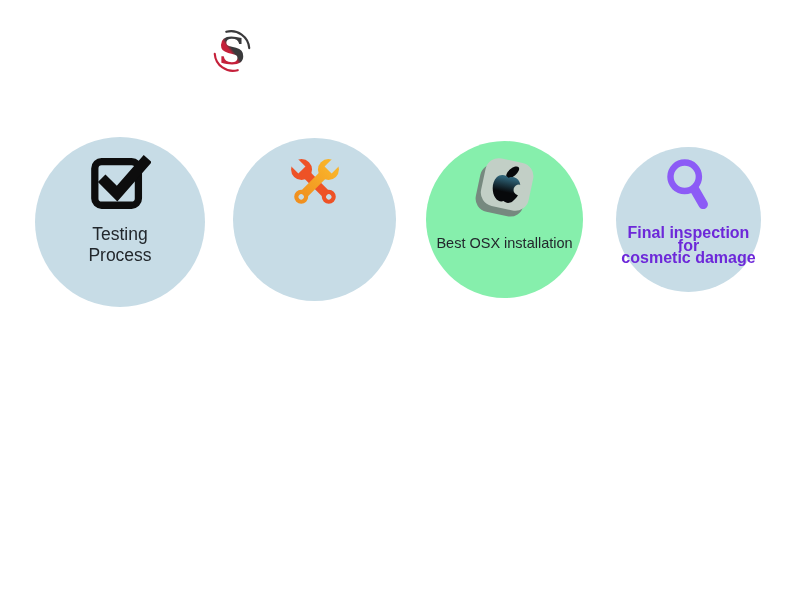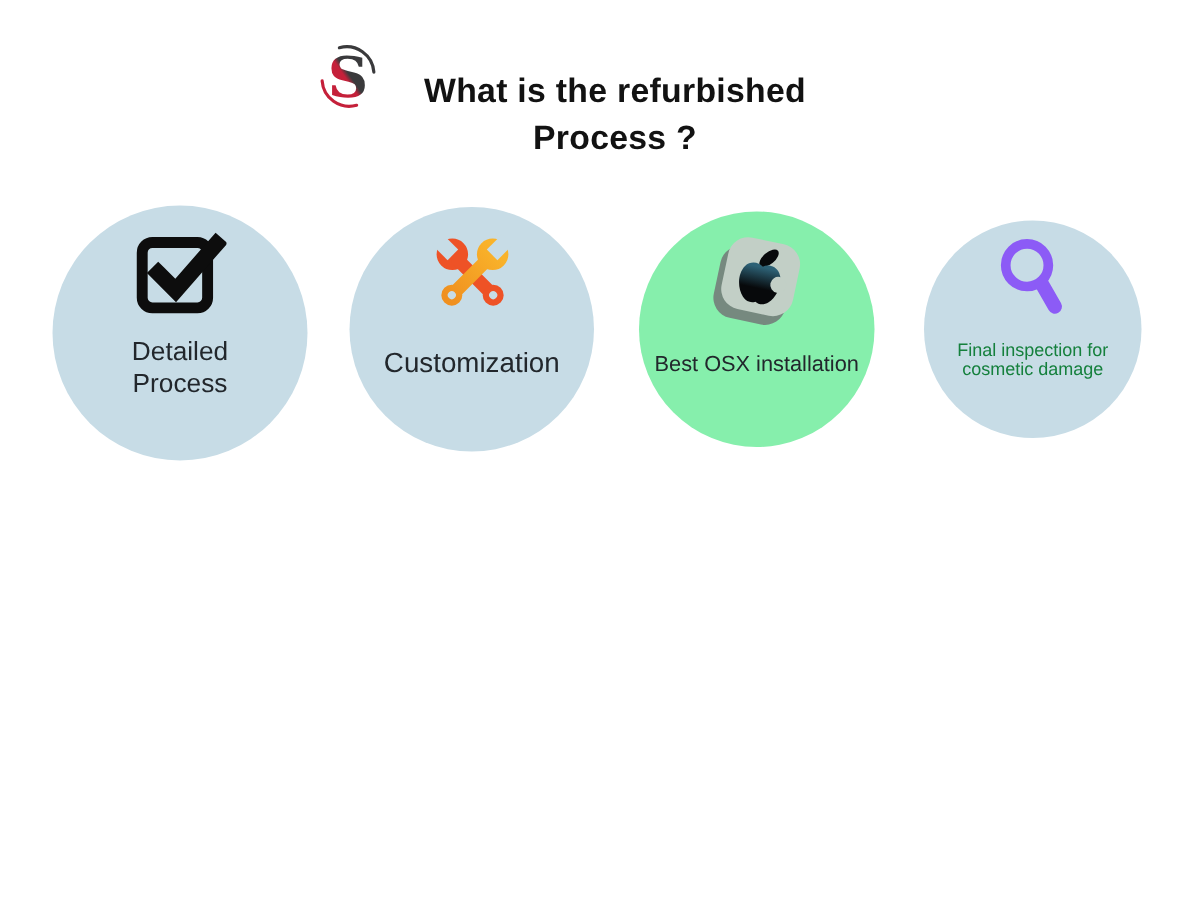--- a/index.html
+++ b/index.html
@@ -33,54 +33,50 @@
   .step-0 .icon-wrap{margin-top:14px;height:62px;}
   .step-1 .icon-wrap{margin-top:13px;height:64px;}
   .step-2 .icon-wrap{margin-top:6px;height:76px;}
   .step-3 .icon-wrap{margin-top:11px;height:60px;}
 
   .step .label{color:#22272c;}
   .step .label span{display:block;}
   .step-0 .label{margin-top:11px;font-size:17.5px;line-height:21px;}
   .step-1 .label{margin-top:16px;font-size:18.5px;line-height:21px;}
   .step-2 .label{margin-top:12px;font-size:14.5px;line-height:17px;}
-  .step-3 .label{margin-top:9px;font-size:12px;line-height:12.5px;font-weight:400;color:#15803d;}
+  .step-3 .label{margin-top:9px;font-size:16px;line-height:12.5px;font-weight:700;color:#6d28d9;}
 </style>
 </head>
 <body>
 
 <div class="canvas">
 
   <svg class="logo" viewBox="0 0 48 48" aria-hidden="true">
     <defs>
       <linearGradient id="lg" x1="0.9" y1="0.05" x2="0.1" y2="0.95">
         <stop offset="0.46" stop-color="#3a3a3c"></stop>
         <stop offset="0.54" stop-color="#c5203a"></stop>
       </linearGradient>
     </defs>
     <circle cx="24" cy="24" r="23.5" fill="#ffffff"></circle>
     <path d="M6,27 A 19 19 0 0 0 30,44" fill="none" stroke-width="2.2" stroke-linecap="round" stroke="#c5203a"></path>
     <path d="M42,21 A 19 19 0 0 0 18,4" fill="none" stroke-width="2.2" stroke-linecap="round" stroke="#3a3a3c"></path>
     <text x="24" y="38" text-anchor="middle" font-family="'DejaVu Serif', serif" font-size="39" font-weight="bold" fill="url(#lg)">S</text>
   </svg>
 
-  <h1 class="title">
-    <span>What is the refurbished</span>
-    <span>Process ?</span>
-  </h1>
 
   <div class="step step-0" style="background-color: rgb(199, 220, 230);">
     <div class="icon-wrap">
       <svg viewBox="0 0 64 64" width="62" height="62" aria-hidden="true">
         <rect x="6" y="11" width="45" height="45" rx="7" fill="none" stroke-width="7.5" stroke="#0d0d0d"></rect>
         <path d="M17,32 L29,44 L57,12" fill="none" stroke-width="11" stroke-linecap="square" stroke-linejoin="miter" stroke="#0d0d0d"></path>
       </svg>
     </div>
     <div class="label">
-      <span>Detailed</span>
+      <span>Testing</span>
       <span>Process</span>
     </div>
   </div>
 
   <div class="step step-1" style="background-color: rgb(199, 220, 230);">
     <div class="icon-wrap">
       <svg viewBox="0 0 64 64" width="64" height="64" aria-hidden="true">
         <defs>
           <linearGradient id="wy" x1="32" y1="0" x2="32" y2="64" gradientUnits="userSpaceOnUse">
             <stop offset="0.15" stop-color="#f9b32a"></stop>
@@ -95,23 +91,20 @@
           <circle cx="32" cy="51.5" r="2.7" fill="#c7dce6"></circle>
         </g>
         <g transform="rotate(45 32 32)">
           <circle cx="32" cy="13" r="10.5" fill="url(#wy)"></circle>
           <rect x="27" y="-1" width="10" height="14.5" fill="#c7dce6"></rect>
           <rect x="27.6" y="15" width="8.8" height="36" rx="3" fill="url(#wy)"></rect>
           <circle cx="32" cy="51.5" r="7" fill="url(#wy)"></circle>
           <circle cx="32" cy="51.5" r="2.7" fill="#c7dce6"></circle>
         </g>
       </svg>
-    </div>
-    <div class="label">
-      <span>Customization</span>
     </div>
   </div>
 
   <div class="step step-2" style="background-color: #86efac;">
     <div class="icon-wrap">
       <svg viewBox="0 0 72 80" width="70" height="78" aria-hidden="true">
         <defs>
           <linearGradient id="ag" x1="0" y1="0" x2="0" y2="1">
             <stop offset="0.08" stop-color="#2d6175"></stop>
             <stop offset="0.62" stop-color="#07090b"></stop>

